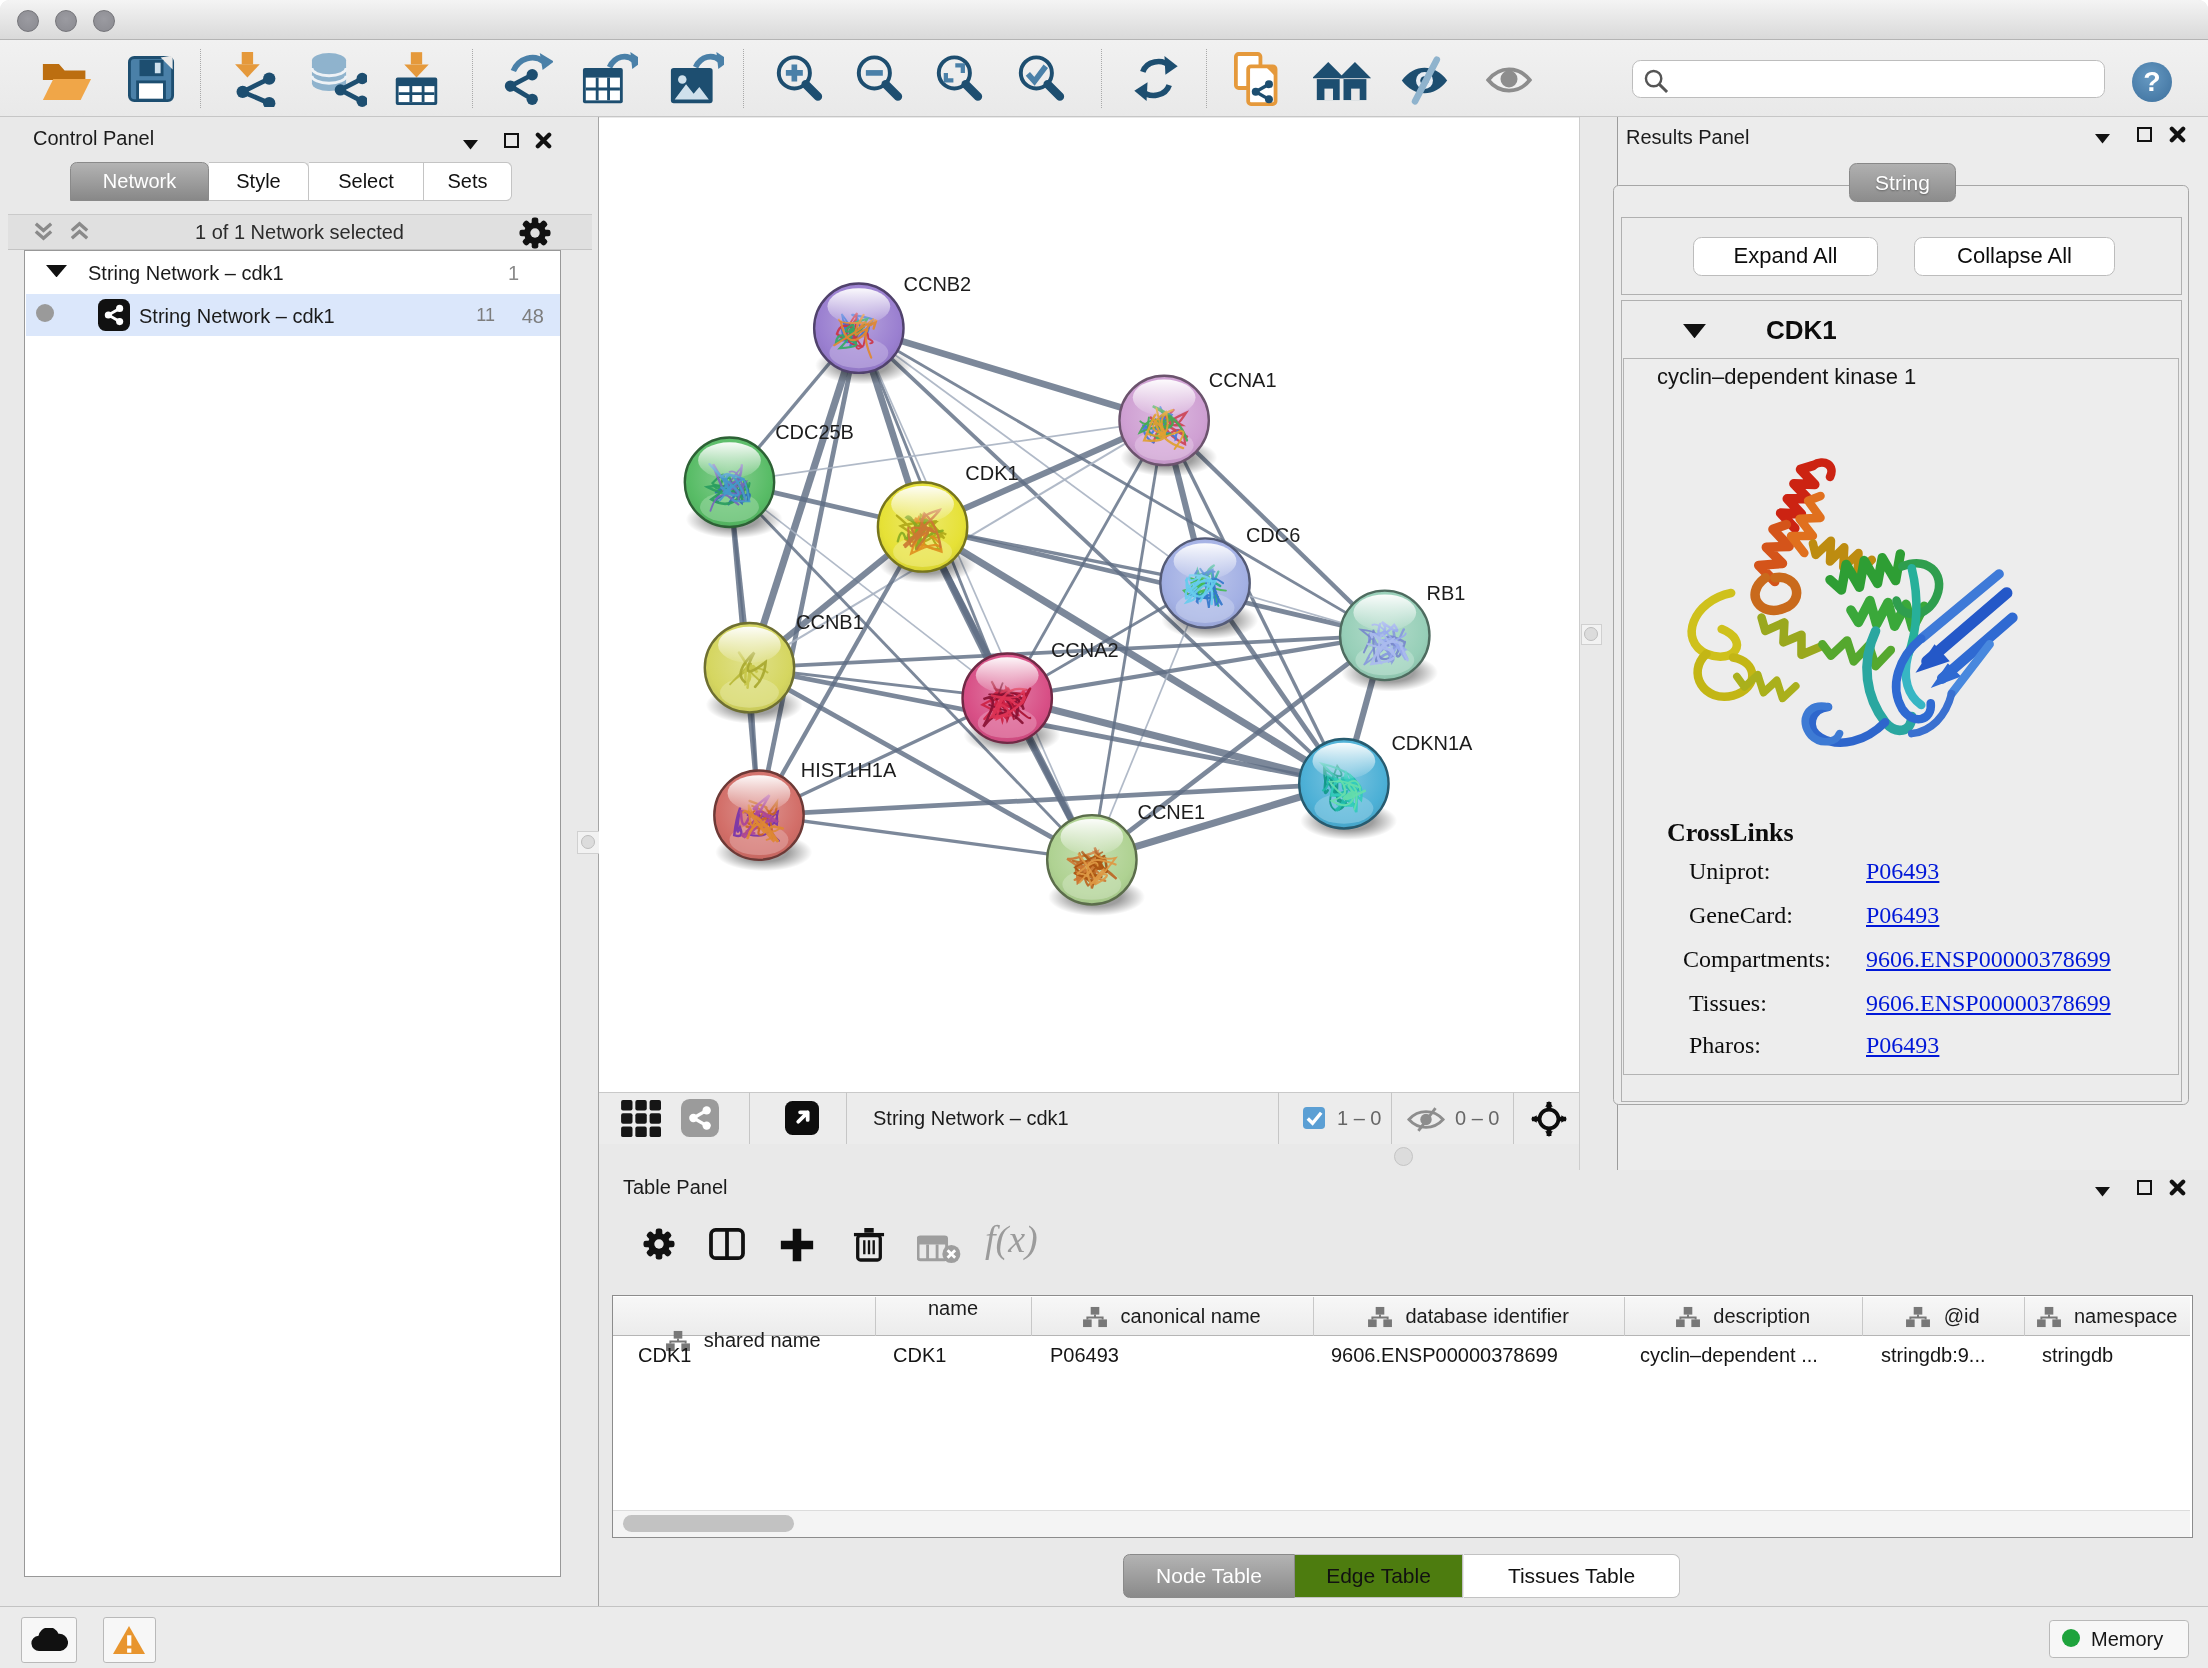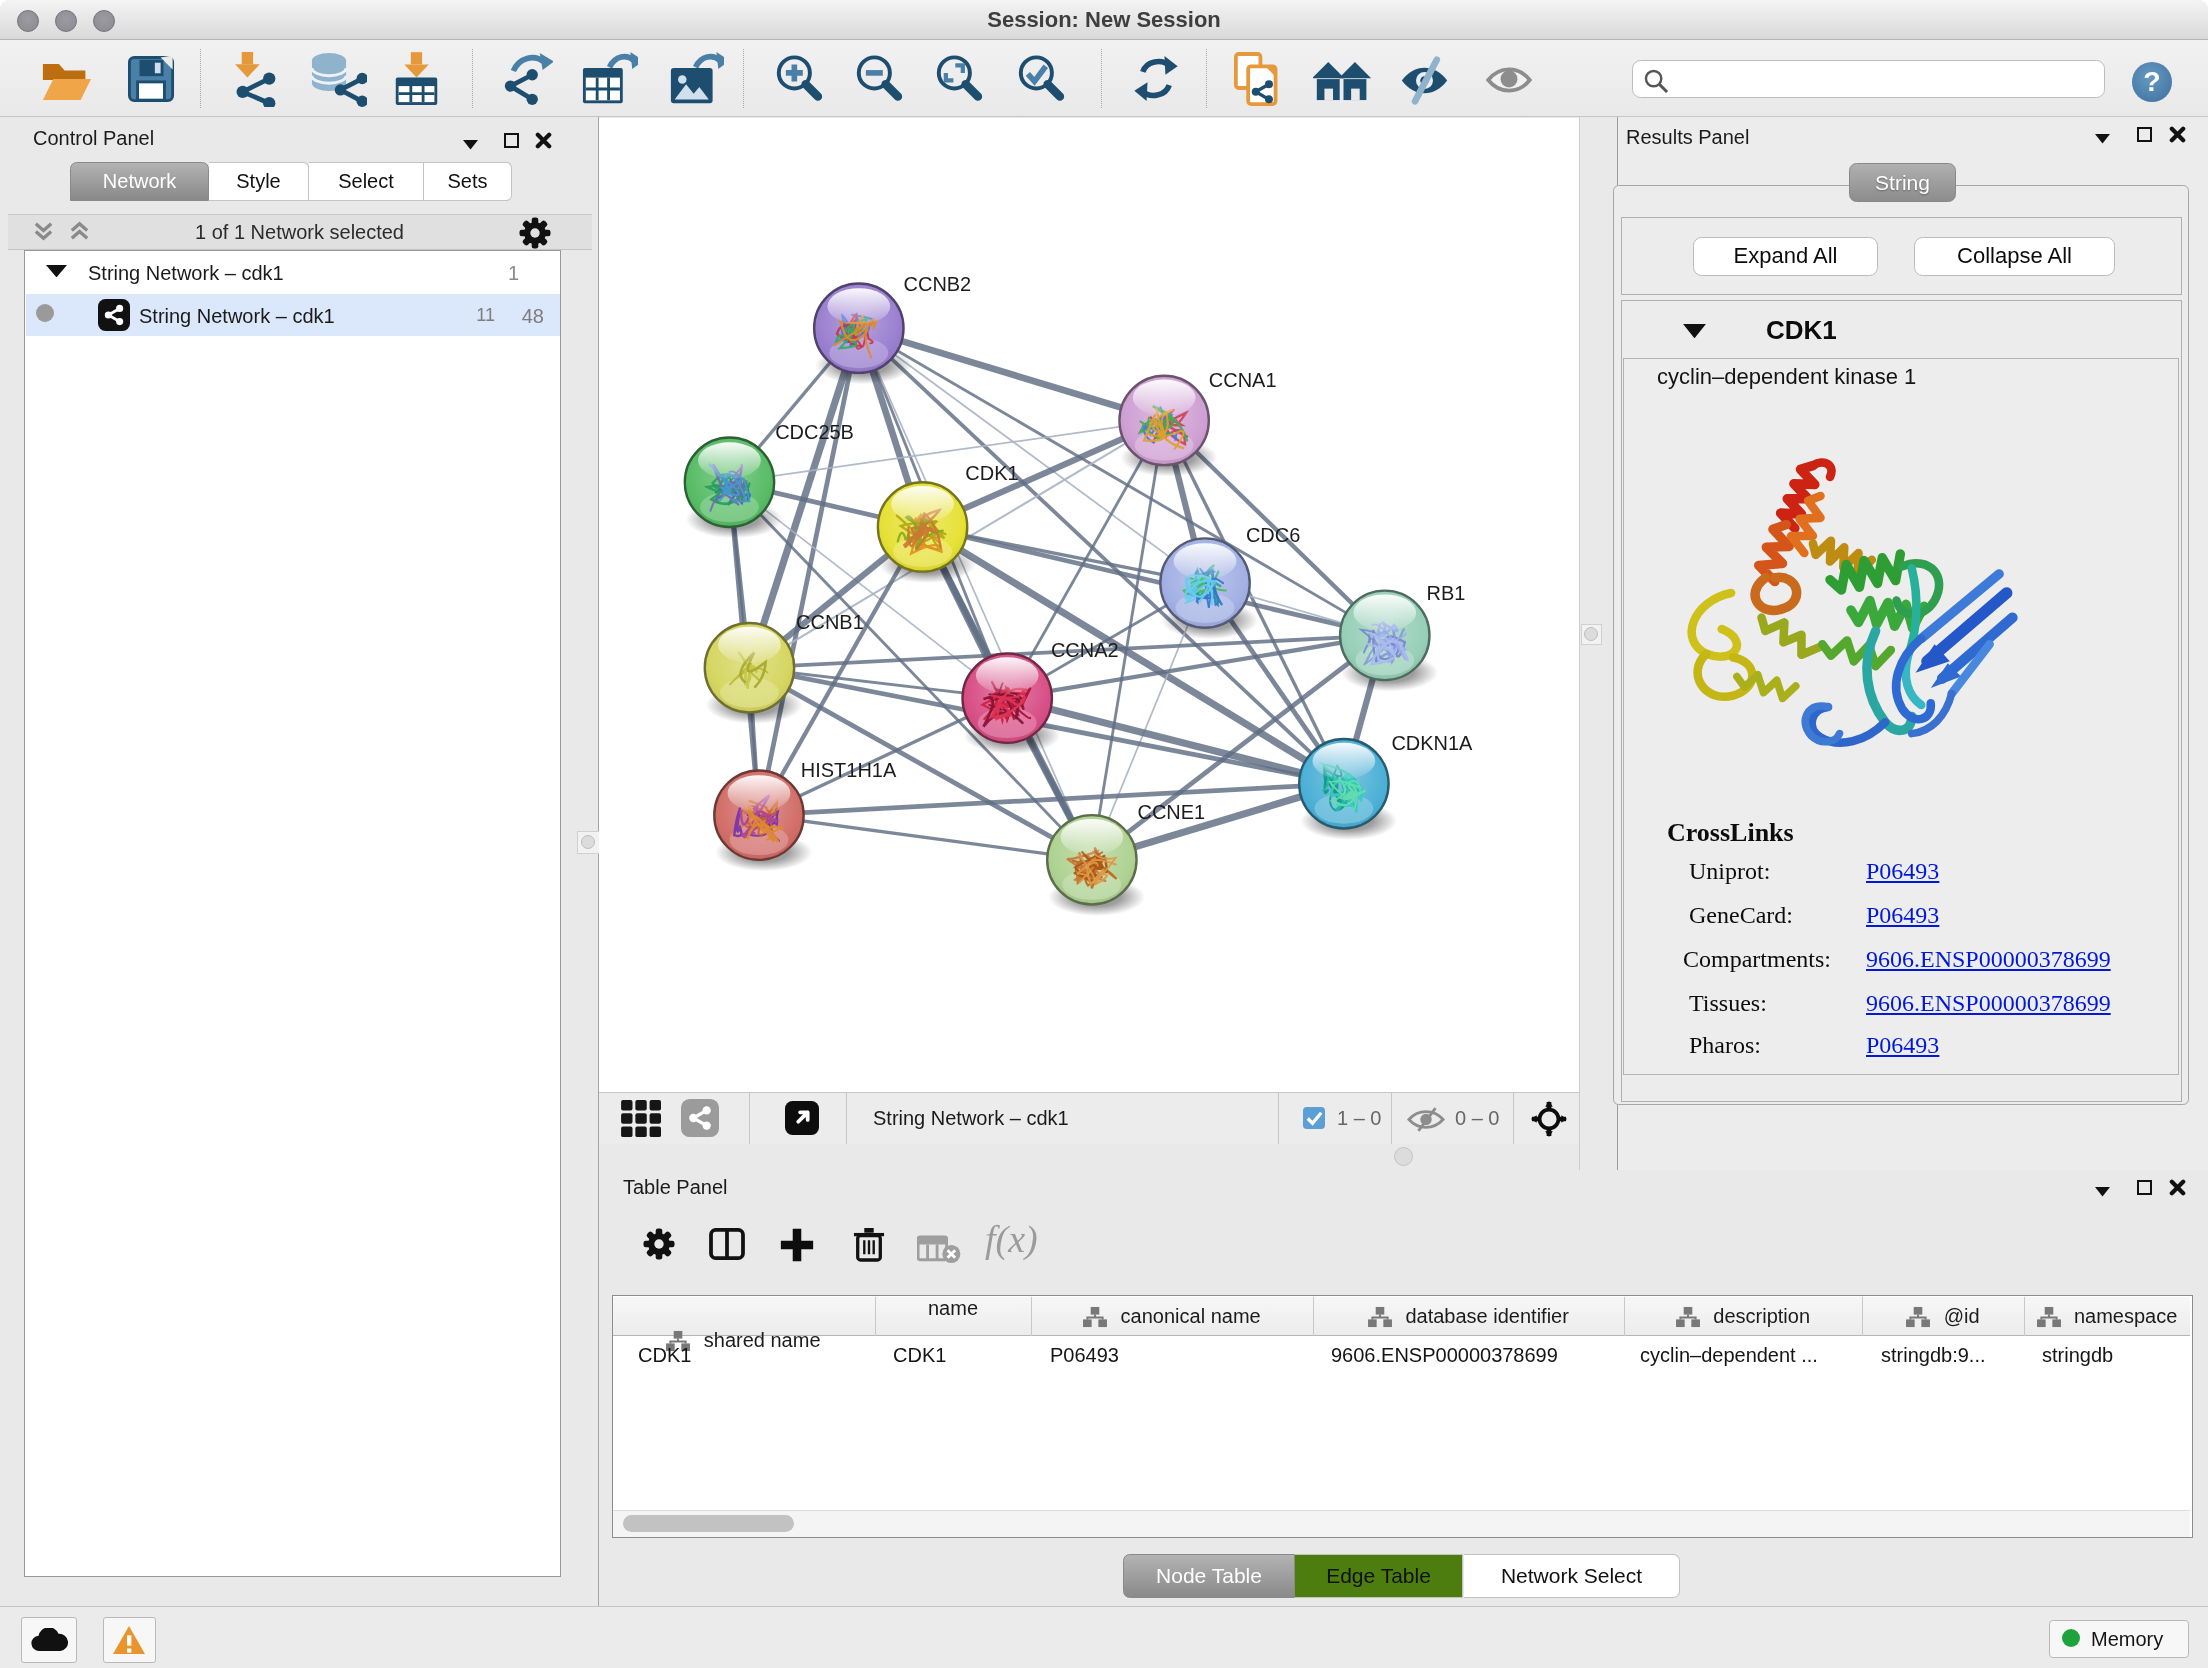--- a/index.html
+++ b/index.html
@@ -5,21 +5,20 @@
 #win{position:absolute;left:0;top:0;width:2208px;height:1668px;background:#e9e9e9;border-radius:9.5px 9.5px 0 0;overflow:hidden}
 .t21{font-size:20px;color:#1b1b1b}
 .sep{position:absolute;top:49px;height:59px;width:0;border-left:1.9px dotted #a9a9a9}
 .vline{position:absolute;width:1px;background:#c6c6c6}
 </style></head><body>
 <div id="win">
 <div style="position:absolute;left:0px;top:0px;width:2208px;height:40px;background:linear-gradient(#f4f4f4,#d9d9d9);border-bottom:1px solid #b4b4b4;border-radius:9.5px 9.5px 0 0"></div>
 <div style="position:absolute;left:17px;top:9.5px;width:22px;height:22px;border-radius:50%;background:radial-gradient(circle at 50% 40%,#9b9ba1,#8a8a90);border:1px solid #747479"></div>
 <div style="position:absolute;left:55px;top:9.5px;width:22px;height:22px;border-radius:50%;background:radial-gradient(circle at 50% 40%,#9b9ba1,#8a8a90);border:1px solid #747479"></div>
 <div style="position:absolute;left:93px;top:9.5px;width:22px;height:22px;border-radius:50%;background:radial-gradient(circle at 50% 40%,#9b9ba1,#8a8a90);border:1px solid #747479"></div>
-<div style="position:absolute;left:0;top:6.7px;width:2208px;text-align:center;font-size:22px;font-weight:bold;color:#3e3e3e">Session: New Session</div>
 <div style="position:absolute;left:0px;top:40px;width:2208px;height:77px;background:linear-gradient(#f1f1f1,#e9e9e9);border-bottom:1px solid #c6c6c6"></div>
 <svg style="position:absolute;left:41px;top:57px" width="51" height="48" viewBox="0 0 54 50">
       <path d="M2 45 V7 h17 l6 7 h22 v10 H2z" fill="#bc6e10"></path>
       <path d="M2 45 L13 23 h40 L42 45 z" fill="#f0a648"></path>
     </svg>
 <svg style="position:absolute;left:128px;top:56px" width="47" height="47" viewBox="0 0 49 49">
       <rect x="1.5" y="1.5" width="45" height="45" rx="5" fill="#4a80a8" stroke="#1d4e70" stroke-width="3"></rect>
       <path d="M34 1.5 L46.5 14 V3 a3 3 0 0 0 -3-3 Z" fill="#e9e9e9"></path>
       <rect x="12" y="4" width="25" height="17" fill="#1d4e70"></rect>
       <rect x="28" y="7" width="6" height="11" fill="#cfe0ec"></rect>
@@ -761,21 +760,21 @@
 <div style="position:absolute;left:893px;top:1344px;font-size:20px;color:#151515;white-space:nowrap">CDK1</div>
 <div style="position:absolute;left:1050px;top:1344px;font-size:20px;color:#151515;white-space:nowrap">P06493</div>
 <div style="position:absolute;left:1331px;top:1344px;font-size:20px;color:#151515;white-space:nowrap">9606.ENSP00000378699</div>
 <div style="position:absolute;left:1640px;top:1344px;font-size:20px;color:#151515;white-space:nowrap">cyclin–dependent ...</div>
 <div style="position:absolute;left:1881px;top:1344px;font-size:20px;color:#151515;white-space:nowrap">stringdb:9...</div>
 <div style="position:absolute;left:2042px;top:1344px;font-size:20px;color:#151515;white-space:nowrap">stringdb</div>
 <div style="position:absolute;left:613px;top:1510px;width:1577px;height:27px;background:#f4f4f4;border-top:1px solid #dcdcdc"></div>
 <div style="position:absolute;left:623px;top:1515px;width:171px;height:17px;background:#c2c2c2;border-radius:8.6px"></div>
 <div style="position:absolute;left:1123px;top:1554px;width:172px;height:44px;background:linear-gradient(#b3b3b3,#8a8a8a);border:1px solid #8a8a8a;border-radius:6.7px 0 0 6.7px;color:#fff;font-size:21px;text-align:center;line-height:42px">Node Table</div>
 <div style="position:absolute;left:1295px;top:1554px;width:168px;height:44px;background:#4d7c0f;border:1px solid #c2c2c2;border-left:none;font-size:21px;text-align:center;line-height:42px;color:#111">Edge Table</div>
-<div style="position:absolute;left:1464px;top:1554px;width:216px;height:44px;background:#fff;border:1px solid #c2c2c2;border-left:none;border-radius:0 6.7px 6.7px 0;font-size:21px;text-align:center;line-height:42px;color:#111">Network Select</div>
+<div style="position:absolute;left:1464px;top:1554px;width:216px;height:44px;background:#fff;border:1px solid #c2c2c2;border-left:none;border-radius:0 6.7px 6.7px 0;font-size:21px;text-align:center;line-height:42px;color:#111">Tissues Table</div>
 <div style="position:absolute;left:0px;top:1606px;width:2208px;height:62px;background:#ebebeb;border-top:1px solid #c3c3c3"></div>
 <div style="position:absolute;left:21px;top:1617px;width:56px;height:46px;background:#f7f7f7;border:1.9px solid #b9b9b9;border-radius:2.9px"></div>
 <svg style="position:absolute;left:30px;top:1628px" width="38" height="25" viewBox="0 0 40 26">
       <path d="M10 24 a8 8 0 0 1 -1 -16 a11 11 0 0 1 21 -2 a7 7 0 0 1 2 18 z" fill="#111"></path>
     </svg>
 <div style="position:absolute;left:103px;top:1617px;width:53px;height:46px;background:#f7f7f7;border:1.9px solid #b9b9b9;border-radius:2.9px"></div>
 <svg style="position:absolute;left:112px;top:1624px" width="34" height="32" viewBox="0 0 36 34">
       <path d="M18 2 L35 32 H1 Z" fill="#e8952e"></path>
       <rect x="16" y="12" width="4.5" height="11" fill="#fff"></rect>
       <rect x="16" y="26" width="4.5" height="4.5" fill="#fff"></rect>

